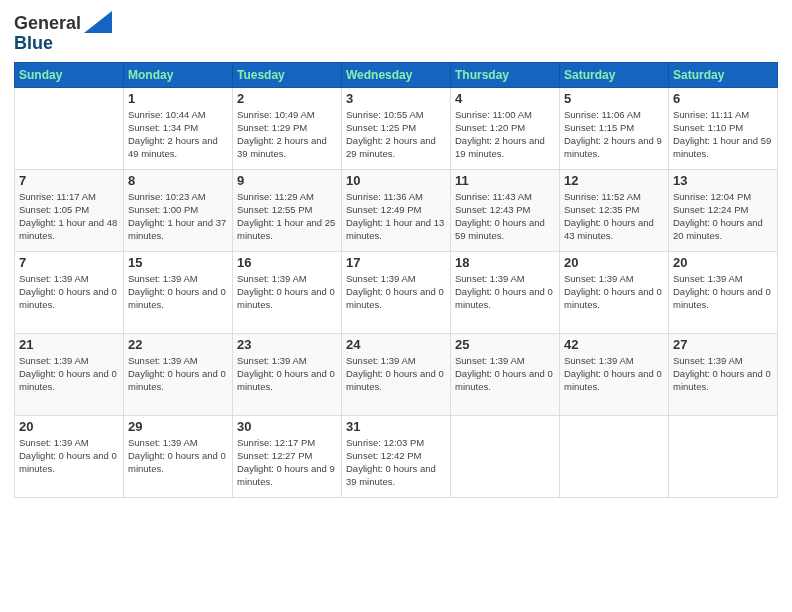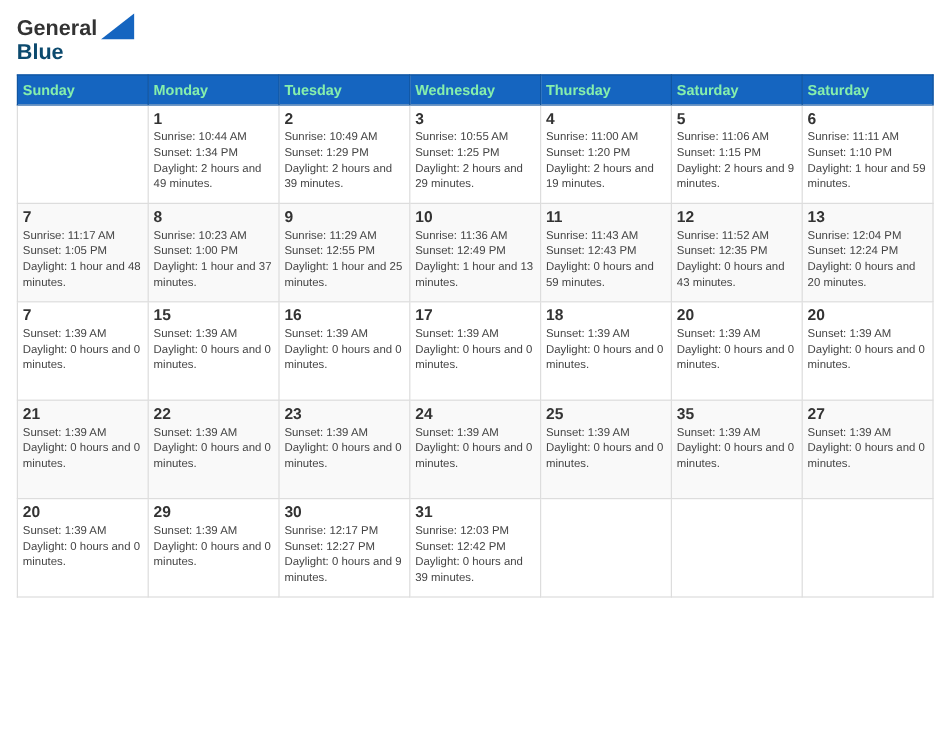--- a/index.html
+++ b/index.html
@@ -303,21 +303,21 @@
 Daylight: 0 hours
 and 0 minutes.</div>
           </td>
           <td>
             <span class="day-number">25</span>
             <div class="day-info">Sunset: 1:39 AM
 Daylight: 0 hours
 and 0 minutes.</div>
           </td>
           <td>
-            <span class="day-number">35</span>
+            <span class="day-number">42</span>
             <div class="day-info">Sunset: 1:39 AM
 Daylight: 0 hours
 and 0 minutes.</div>
           </td>
           <td>
             <span class="day-number">27</span>
             <div class="day-info">Sunset: 1:39 AM
 Daylight: 0 hours
 and 0 minutes.</div>
           </td>

